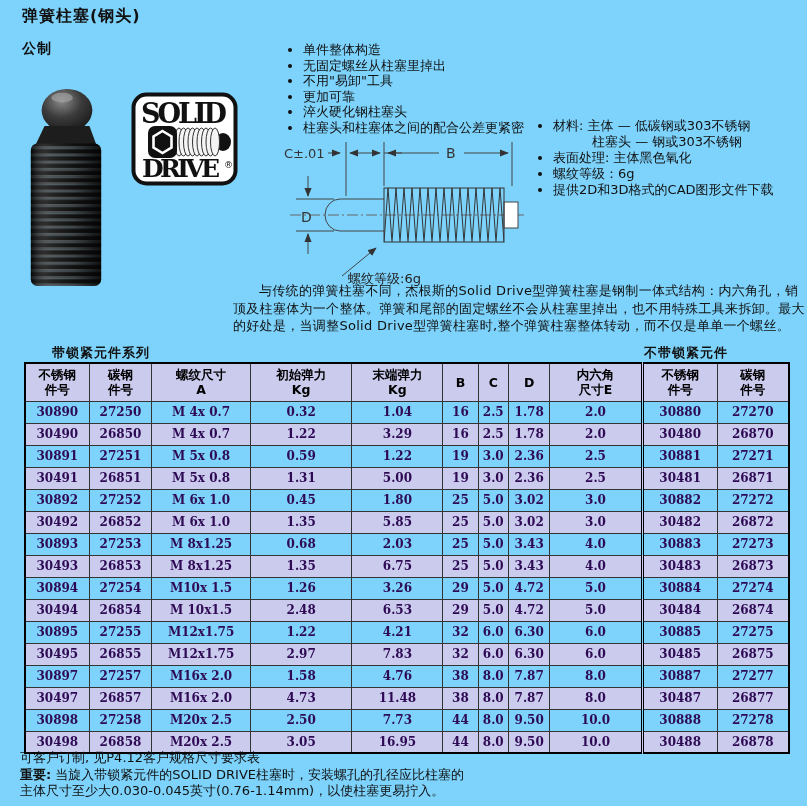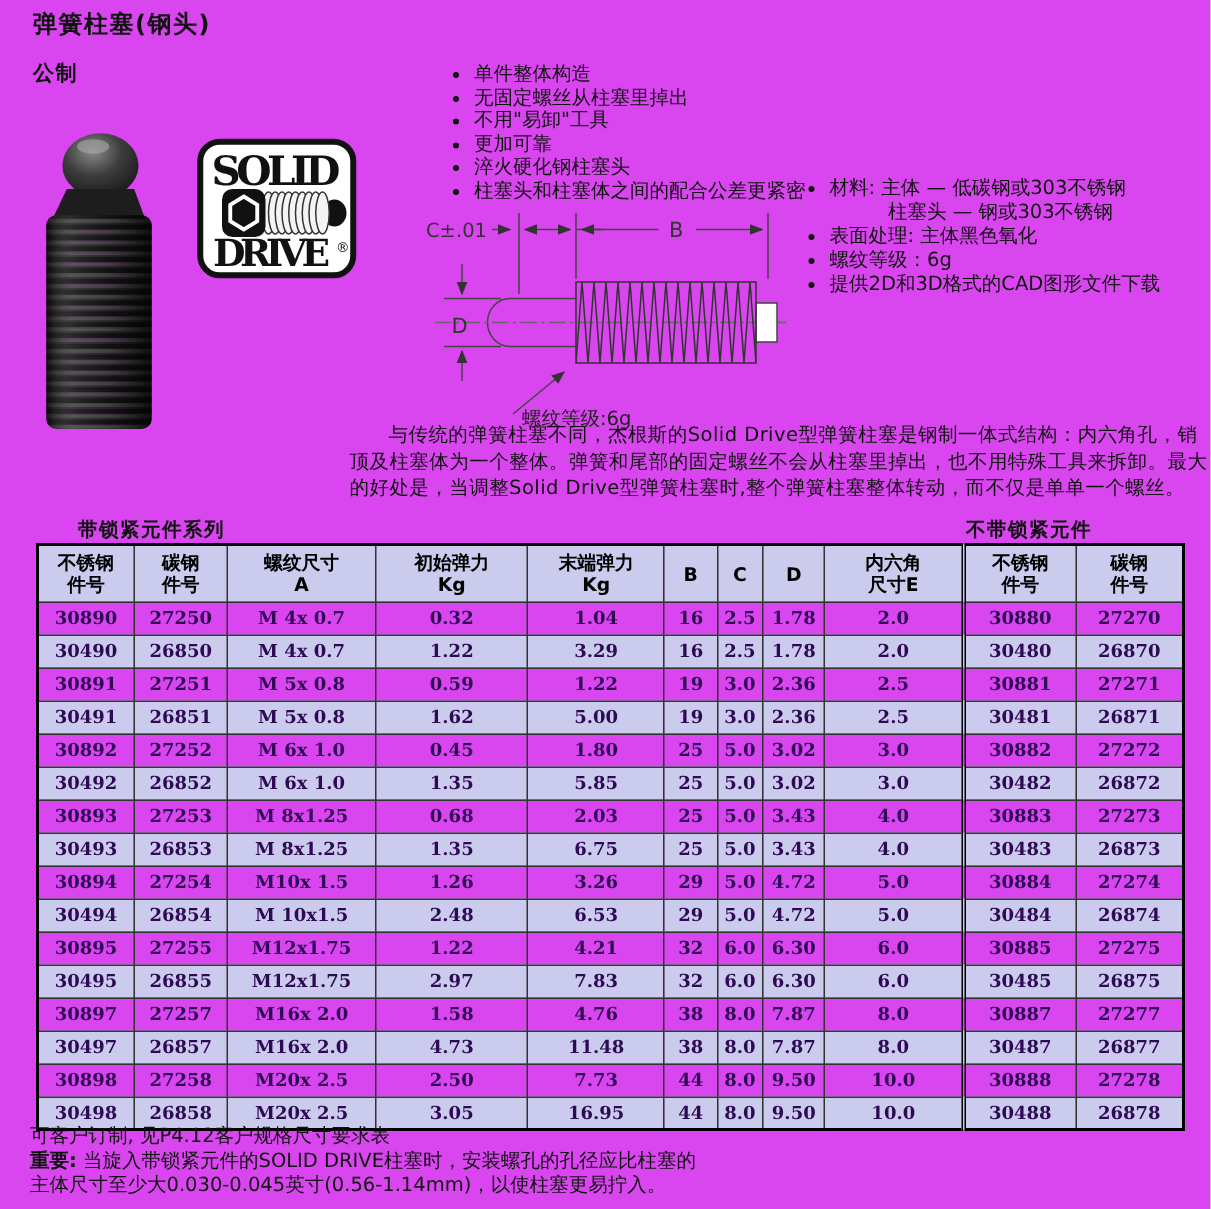--- a/index.html
+++ b/index.html
@@ -3,29 +3,29 @@
 <meta charset="utf-8">
 <style>
   :root{
     --lav:#cbcbee;
     --data-ink:#2e0a54;
     --ink:#111;
   }
   *{box-sizing:border-box;margin:0;padding:0;}
   html,body{background:#fff;}
   body{font-family:"DejaVu Sans","Liberation Sans",sans-serif;color:var(--ink);}
-  .page{position:relative;width:807px;height:806px;background:#d946ef;overflow:hidden;}
+  .page{position:relative;width:807px;height:806px;background:#7dd3fc;overflow:hidden;}
 
   .page-title{position:absolute;left:22px;top:6px;font-size:16px;font-weight:bold;letter-spacing:1px;}
   .subtitle{position:absolute;left:22px;top:40px;font-size:14px;font-weight:bold;letter-spacing:1px;}
 
   .photo{position:absolute;left:16px;top:84px;width:100px;height:205px;}
   .logo{position:absolute;left:131px;top:92px;width:107px;height:94px;}
 
-  .features{position:absolute;left:298px;top:42px;width:260px;}
+  .features{position:absolute;left:285px;top:42px;width:260px;}
   .features li{font-size:13px;line-height:15.5px;list-style:disc;margin-left:18px;white-space:pre-line;}
 
   .specs{position:absolute;left:537px;top:118px;width:266px;}
   .specs li{font-size:13px;line-height:16px;list-style:disc;margin-left:16px;white-space:pre-line;}
 
   .diagram{position:absolute;left:284px;top:136px;width:244px;height:150px;}
 
   .description{position:absolute;left:233px;top:282px;width:574px;font-size:13px;line-height:17.5px;text-indent:2em;letter-spacing:.3px;}
 
   .series-label{position:absolute;font-size:13px;font-weight:bold;letter-spacing:1px;}
@@ -244,21 +244,21 @@
           <td>3.0</td>
           <td>2.36</td>
           <td>2.5</td>
           <td>30881</td>
           <td>27271</td>
         </tr>
         <tr>
           <td>30491</td>
           <td>26851</td>
           <td>M 5x 0.8</td>
-          <td>1.62</td>
+          <td>1.31</td>
           <td>5.00</td>
           <td>19</td>
           <td>3.0</td>
           <td>2.36</td>
           <td>2.5</td>
           <td>30481</td>
           <td>26871</td>
         </tr>
         <tr>
           <td>30892</td>
@@ -415,16 +415,16 @@
           <td>10.0</td>
           <td>30488</td>
           <td>26878</td>
         </tr>
       </tbody>
   </table>
 
   <div class="footer">
     <div>可客户订制, 见P4.12客户规格尺寸要求表</div>
     <div><span class="imp">重要:</span><span> 当旋入带锁紧元件的SOLID DRIVE柱塞时，安装螺孔的孔径应比柱塞的</span></div>
-    <div>主体尺寸至少大0.030-0.045英寸(0.56-1.14mm)，以使柱塞更易拧入。</div>
+    <div>主体尺寸至少大0.030-0.045英寸(0.76-1.14mm)，以使柱塞更易拧入。</div>
   </div>
 
 </div>
 
 </body></html>

